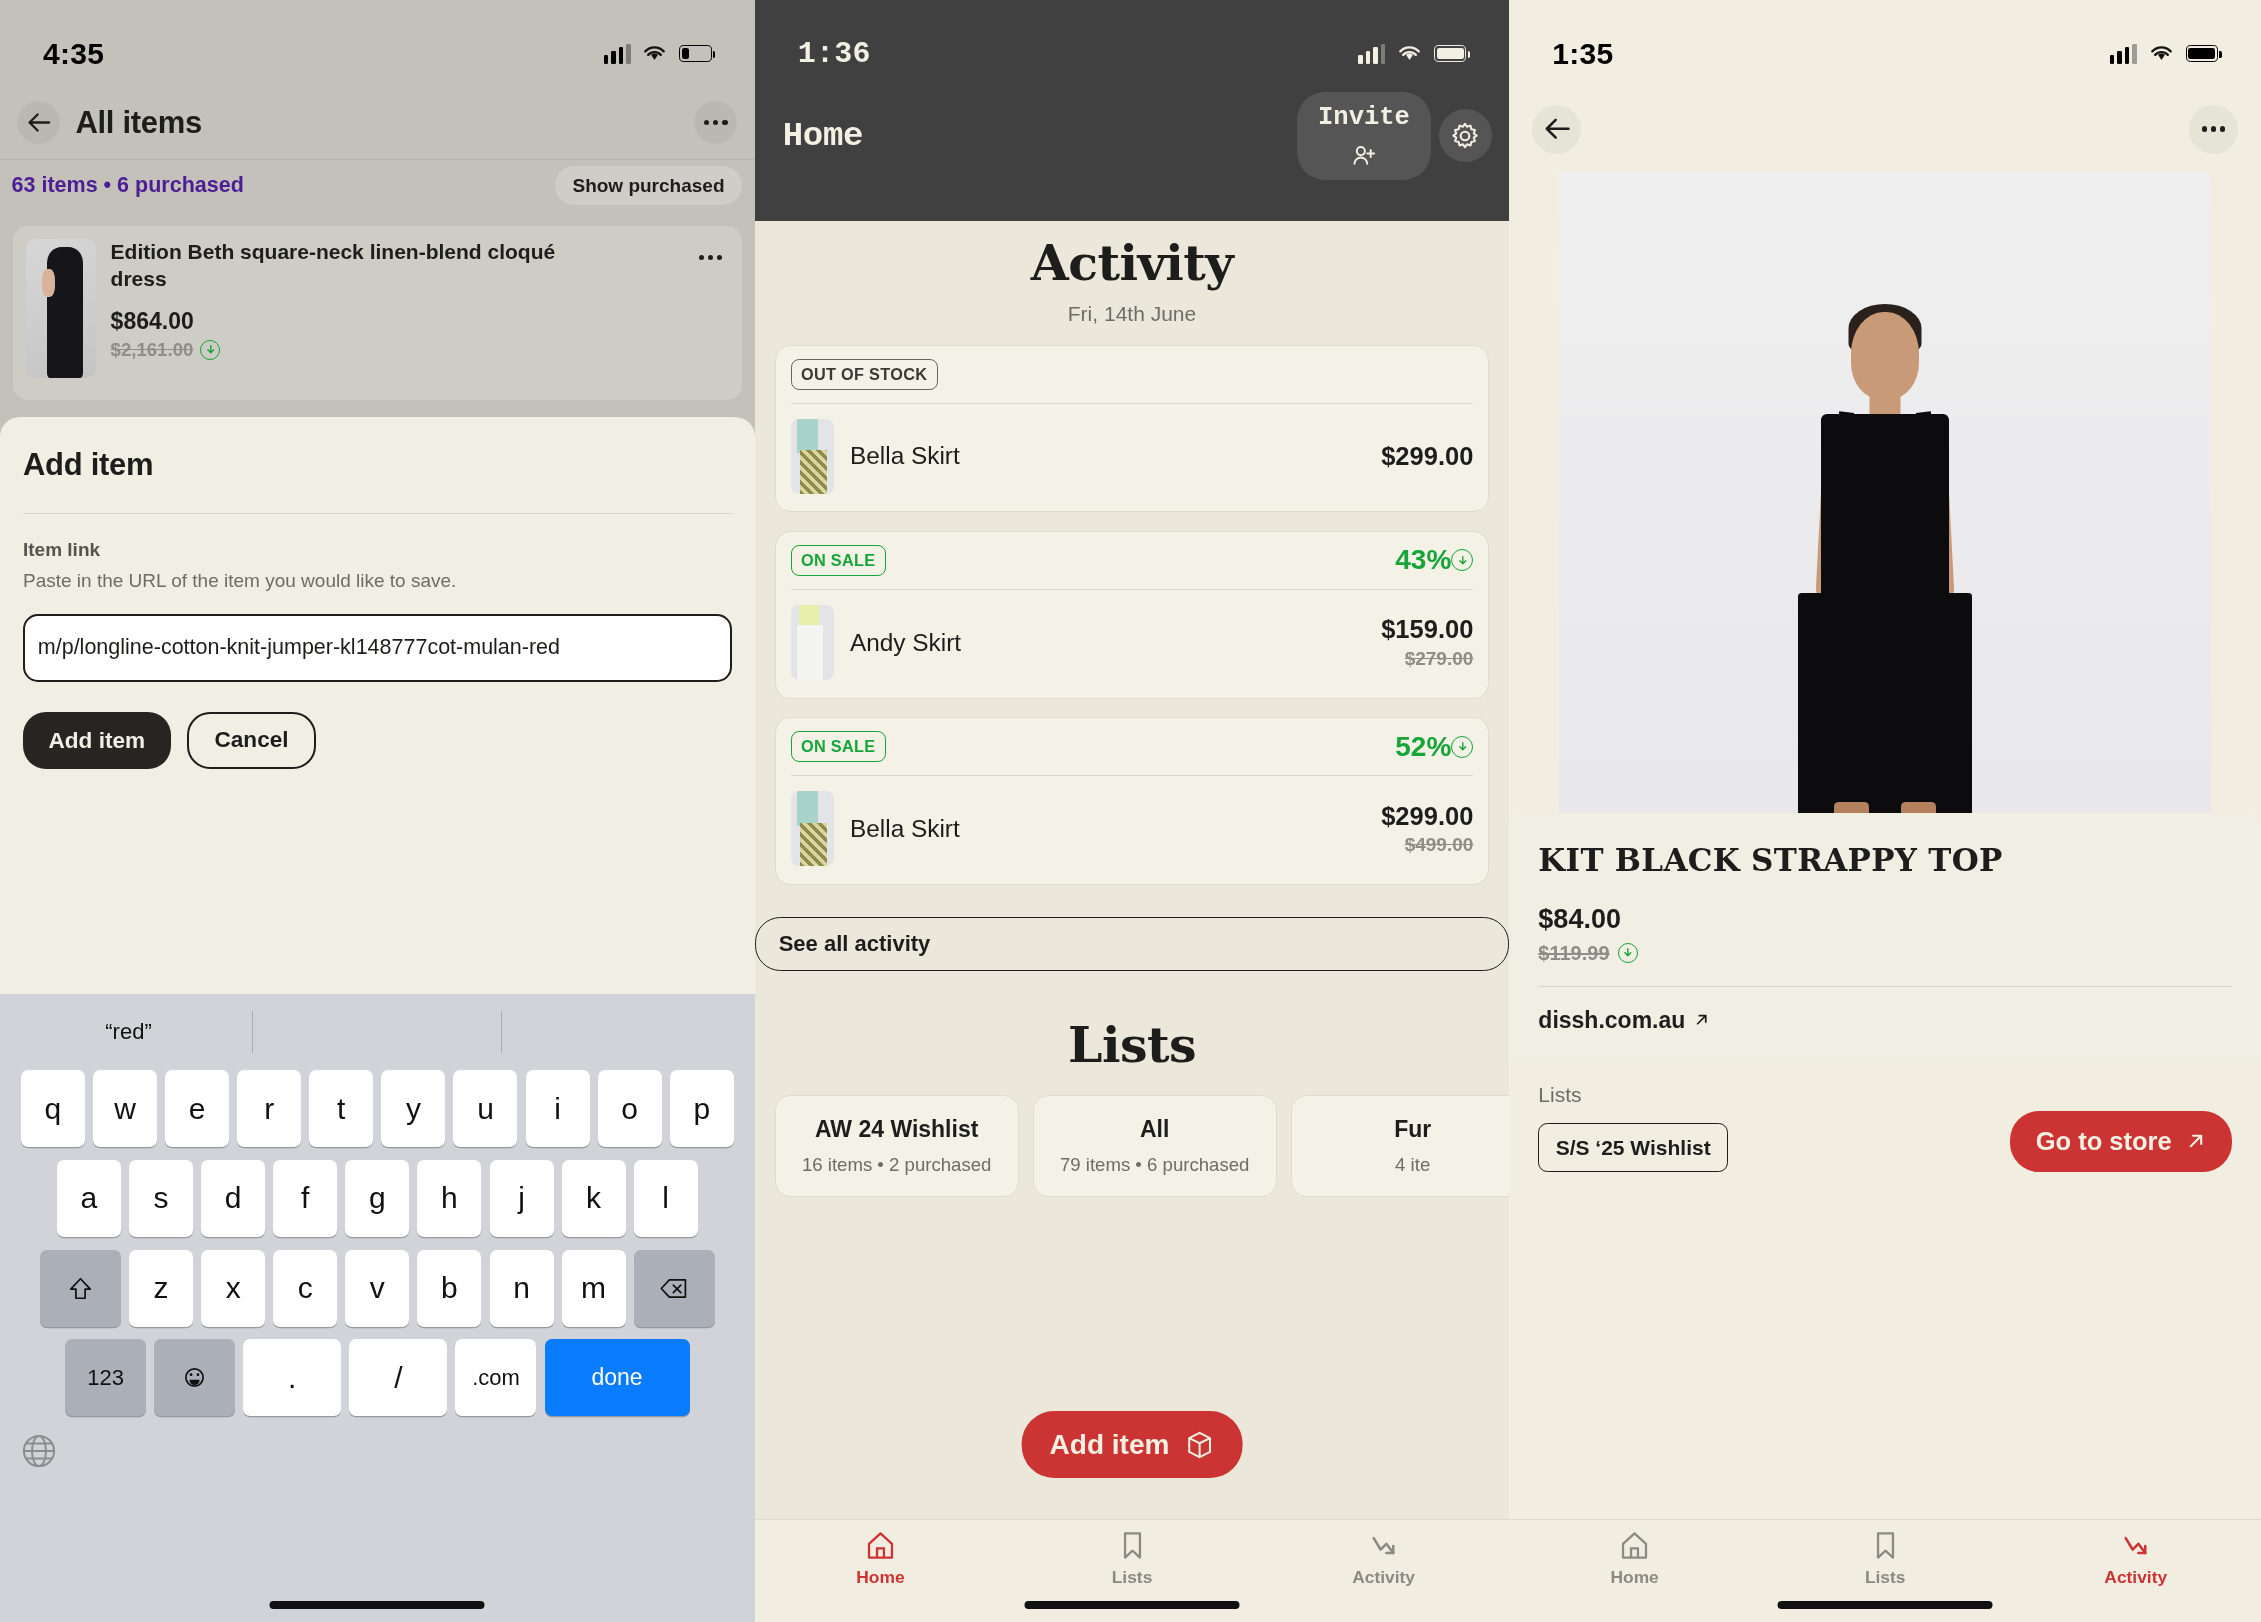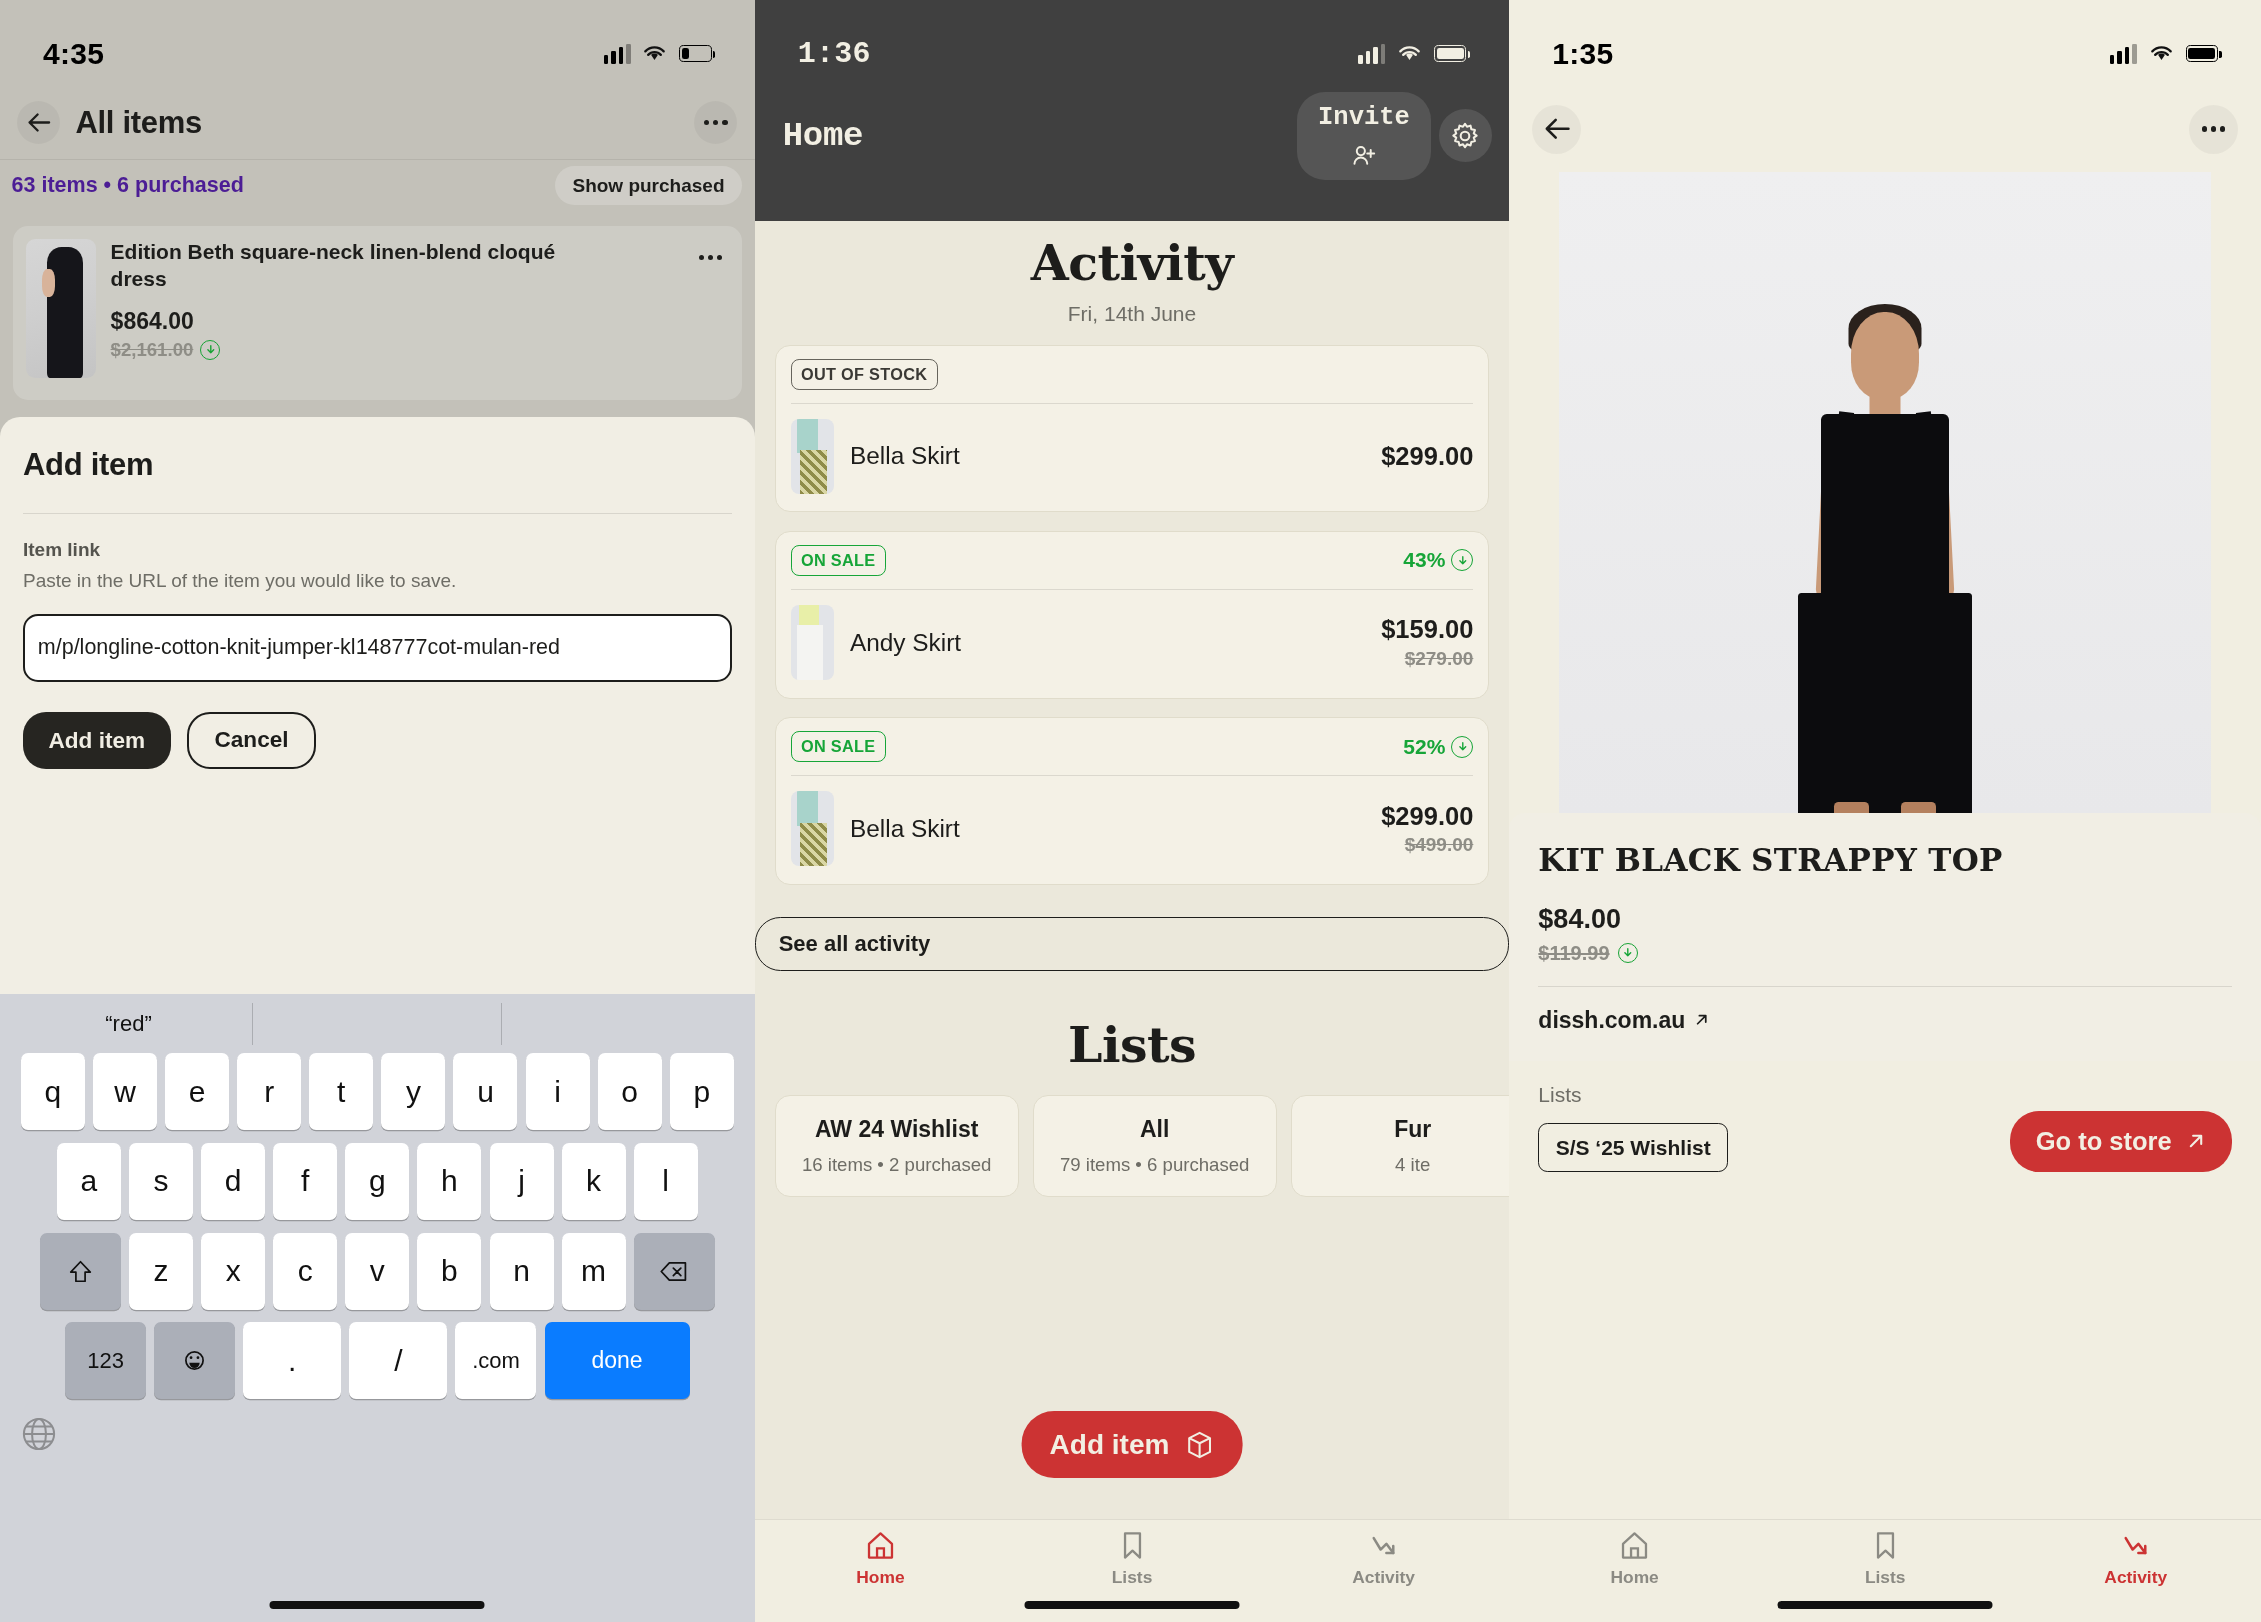--- a/index.html
+++ b/index.html
@@ -125,21 +125,21 @@
     background: transparent; color: #1d1d1b; border: 2.3px solid #1d1d1b;
     border-radius: 23px; padding: 13.3px 25.5px; font-size: 22.6px; font-weight: 700;
   }
 
   
   .keyboard {
     position: absolute; left: 0; right: 0; bottom: 0; height: 629px;
     background: #D1D3D9; padding: 0 4.6px;
   }
   .predict {
-    height: 59px; display: flex; align-items: center; color: #111;
+    height: 76px; display: flex; align-items: center; color: #111;
   }
   .predict .slot {
     flex: 1; display: flex; align-items: center; justify-content: center;
     font-size: 22px; height: 42px;
   }
   .predict .slot + .slot { border-left: 1.2px solid rgba(0,0,0,.18); }
   .krow { display: flex; justify-content: center; gap: 8.1px; margin-bottom: 12.8px; }
   .key {
     background: #fff; border-radius: 7px; width: 64px; height: 77px;
     display: flex; align-items: center; justify-content: center;
@@ -189,21 +189,21 @@
     border: 1.2px solid #E0DCCB; border-radius: 15px; padding: 0 15px;
   }
   .act-top { height: 57px; display: flex; align-items: center; }
   .badge {
     border: 1.7px solid #66645c; border-radius: 8.1px;
     padding: 5.2px 9.3px; font-size: 16.3px; font-weight: 700;
     color: #3a3935; letter-spacing: 0.3px;
   }
   .badge.sale { border-color: #16a538; color: #16a538; }
   .act-top .sp { flex: 1; }
-  .pct { display: flex; align-items: center; gap: 6px; color: #16a538; font-size: 21px; font-weight: 700; }
+  .pct { display: flex; align-items: center; gap: 0; color: #16a538; font-size: 28px; font-weight: 700; }
   .pct .drop-badge { border-color: #16a538; width: 22px; height: 22px; }
   .act-divider { height: 1.2px; background: rgba(0,0,0,.10); }
   .act-body { display: flex; align-items: center; gap: 16.3px; padding: 15px 0 17.4px 0; justify-content: center; }
   .act-thumb {
     width: 43px; height: 75px; border-radius: 8.1px; flex: none; overflow: hidden;
     background: #E2E4E8; position: relative;
   }
   .act-thumb.bella .t { position:absolute; left:14%; top:0; width:50%; height:46%; background:#A8D3CB; }
   .act-thumb.bella .b { position:absolute; left:22%; top:42%; width:62%; height:58%;
       background: repeating-linear-gradient(45deg,#8f8c4a 0 3.5px,#d9d6a4 3.5px 7px); }

